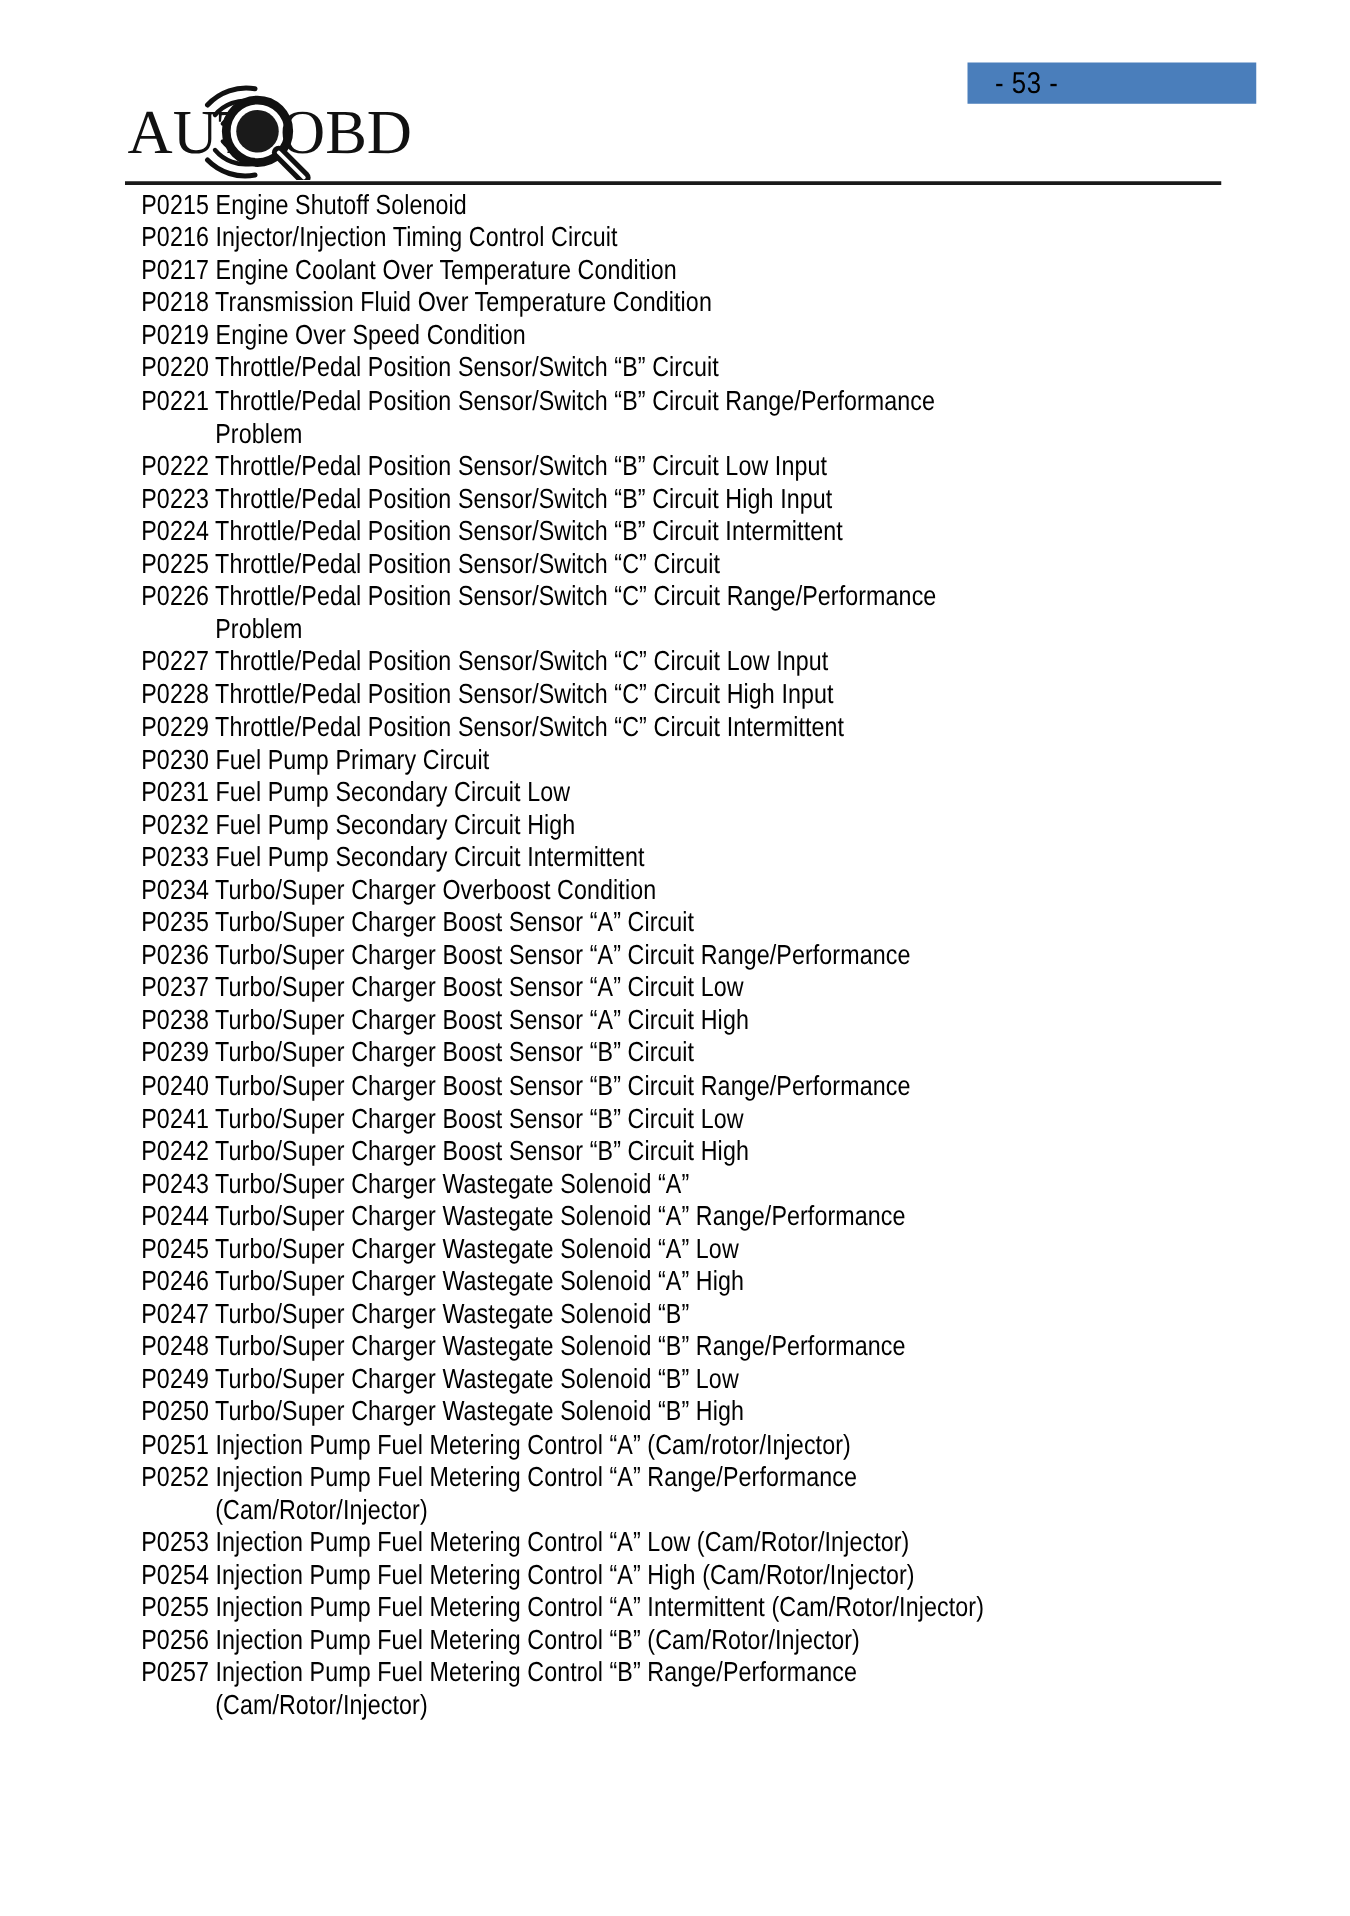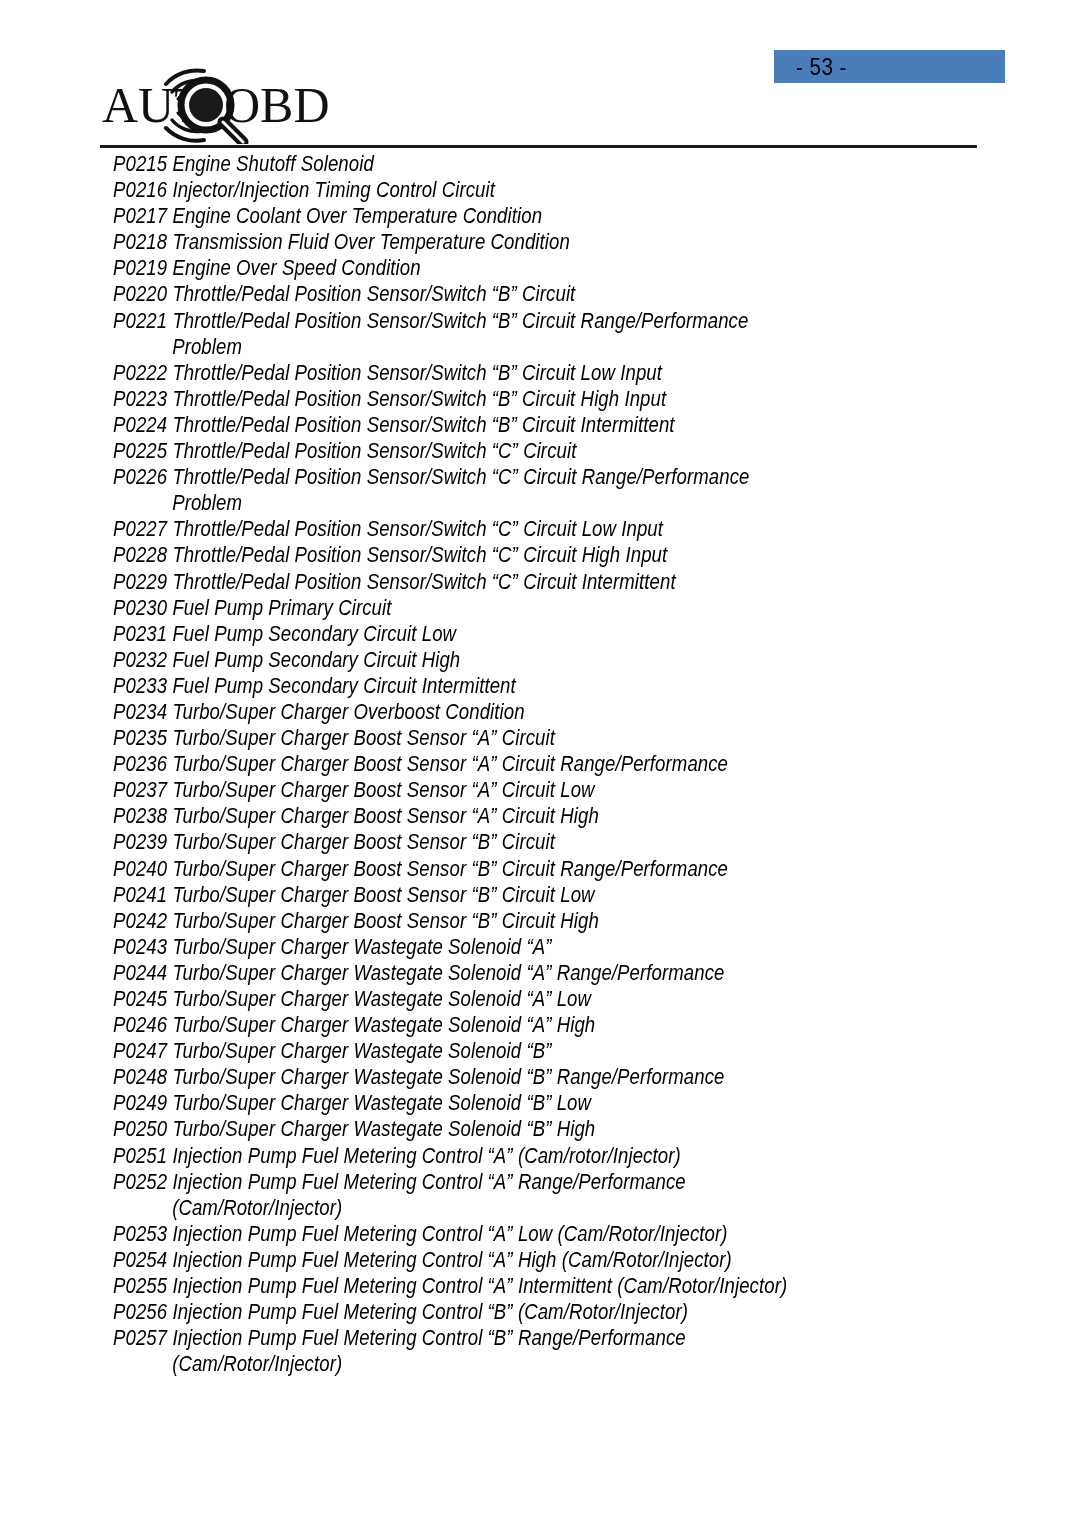--- a/index.html
+++ b/index.html
@@ -59,21 +59,20 @@
     height: 0;
     border-top: 3px solid #1a1a1a;
   }
 
   
   .code-list {
     position: absolute;
     left: 113px;
     top: 151px;
     width: 900px;
-    font-style: italic;
   }
   .code-line {
     font-size: 22px;
     line-height: 26.1px;
     white-space: nowrap;
     transform: scaleX(0.845);
     transform-origin: left top;
     color: #000000;
     letter-spacing: 0.1px;
   }

